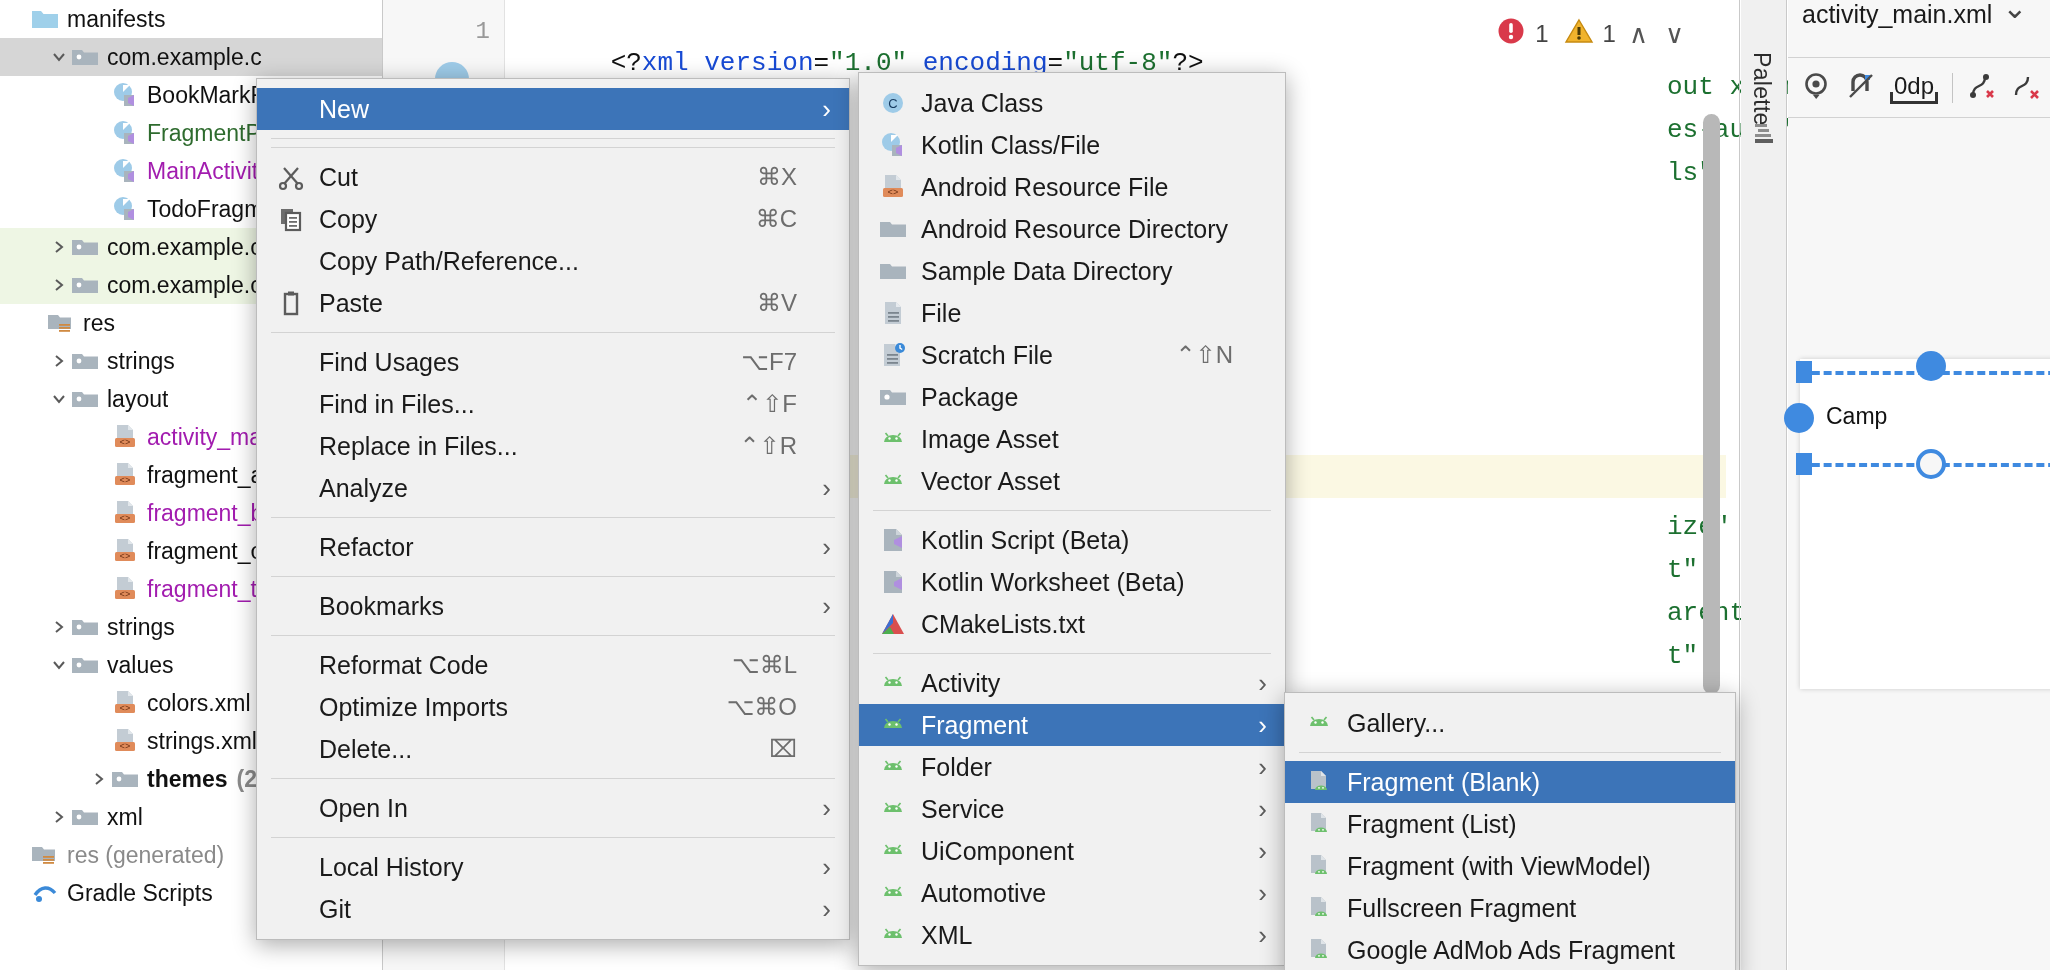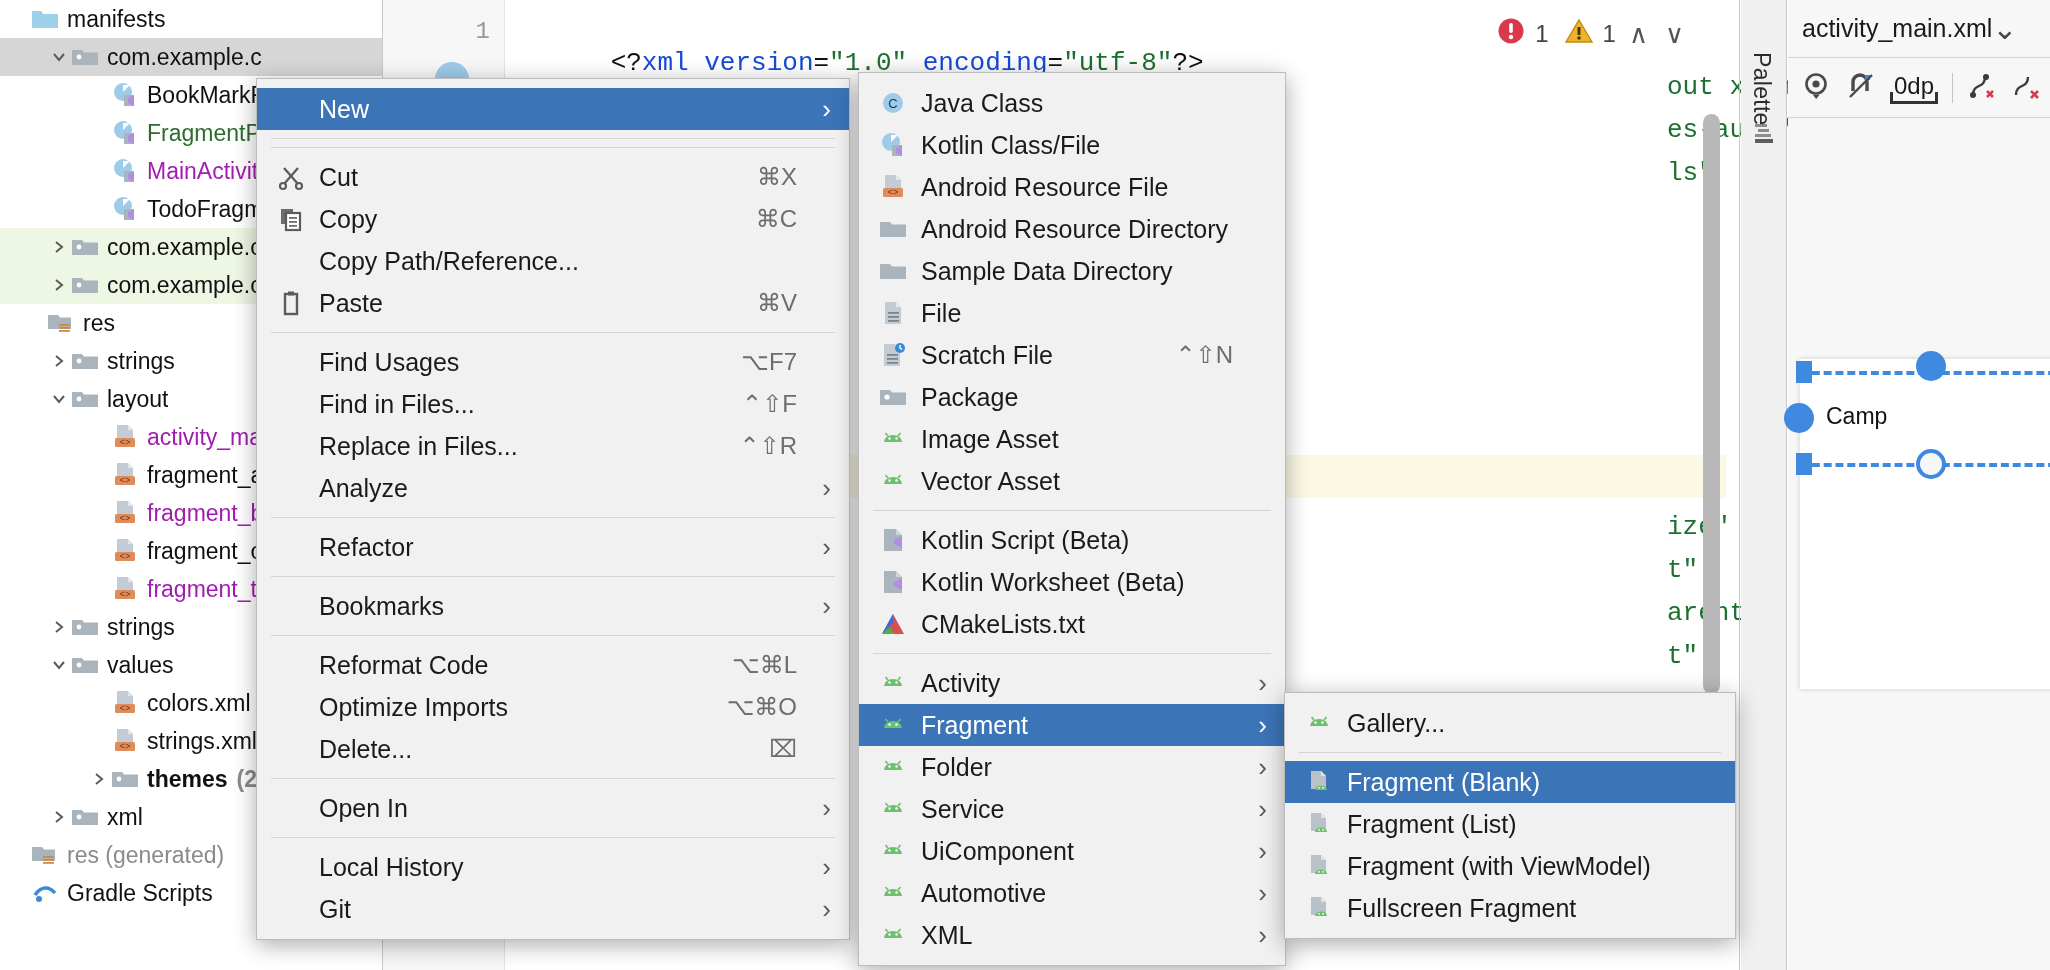--- a/index.html
+++ b/index.html
@@ -87,21 +87,21 @@
   }
   #palette-icon{ position:absolute; left:11px; top:120px; }
 
   
   #design-pane{
     position:absolute; left:1788px; top:0; width:262px; height:970px;
     background:#f7f7f7;
   }
   #design-tab{
     position:absolute; left:0; top:0; width:262px; height:58px;
-    display:flex; align-items:center; padding-left:14px;
+    display:flex; gap:10px; padding-left:14px;
     background:#f7f7f7; border-bottom:1px solid #d2d2d2;
     font-size:25px; color:#1a1a1a; white-space:nowrap;
   }
   #design-toolbar{
     position:absolute; left:0; top:58px; width:262px; height:60px;
     display:flex; align-items:center; gap:14px; padding-left:14px;
     border-bottom:1px solid #d2d2d2; background:#f7f7f7;
   }
   #zoom-chip{
     font-size:24px; color:#1a1a1a; border-bottom:3px solid #333;
@@ -1097,15 +1097,29 @@
               <path d="M6 3h10l5 5v13H6z" fill="#b9c2ca"></path>
               <path d="M16 3 v5 h5z" fill="#dfe4e8"></path>
               <path d="M10 22 a6 4.6 0 0 1 12 0z" fill="#6dc06d"></path>
               <circle cx="14" cy="19.8" r="0.9" fill="#fff"></circle>
               <circle cx="18" cy="19.8" r="0.9" fill="#fff"></circle>
             </svg>
           </span>
         </span>
         <span class="m-text">Fullscreen Fragment</span>
       </div>
+      <div class="mi">
+        <span class="m-ico">
+          <span style="display: inline-flex; align-items: center; justify-content: center;">
+            <svg width="28" height="28" viewBox="0 0 28 28">
+              <path d="M6 3h10l5 5v13H6z" fill="#b9c2ca"></path>
+              <path d="M16 3 v5 h5z" fill="#dfe4e8"></path>
+              <path d="M10 22 a6 4.6 0 0 1 12 0z" fill="#6dc06d"></path>
+              <circle cx="14" cy="19.8" r="0.9" fill="#fff"></circle>
+              <circle cx="18" cy="19.8" r="0.9" fill="#fff"></circle>
+            </svg>
+          </span>
+        </span>
+        <span class="m-text">Google AdMob Ads Fragment</span>
+      </div>
     </div>
 
 </div>
 
 </body></html>

